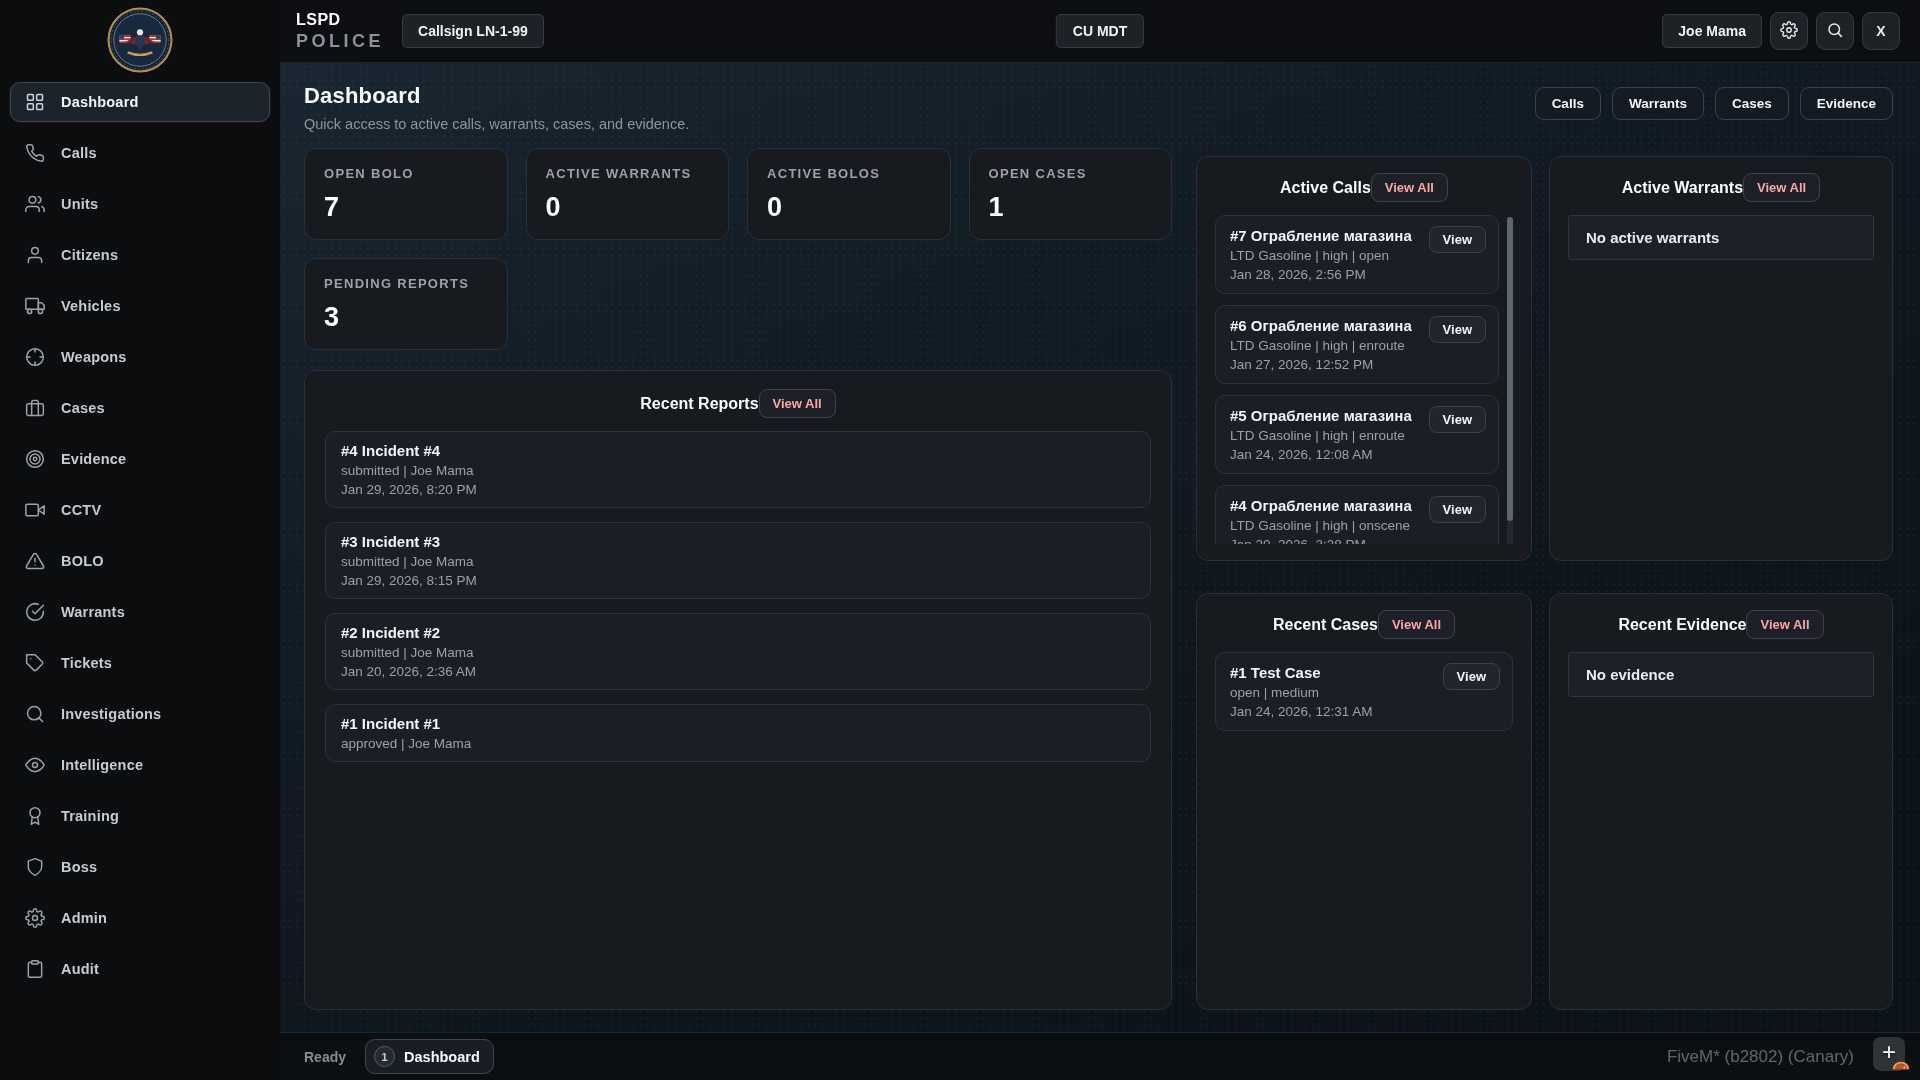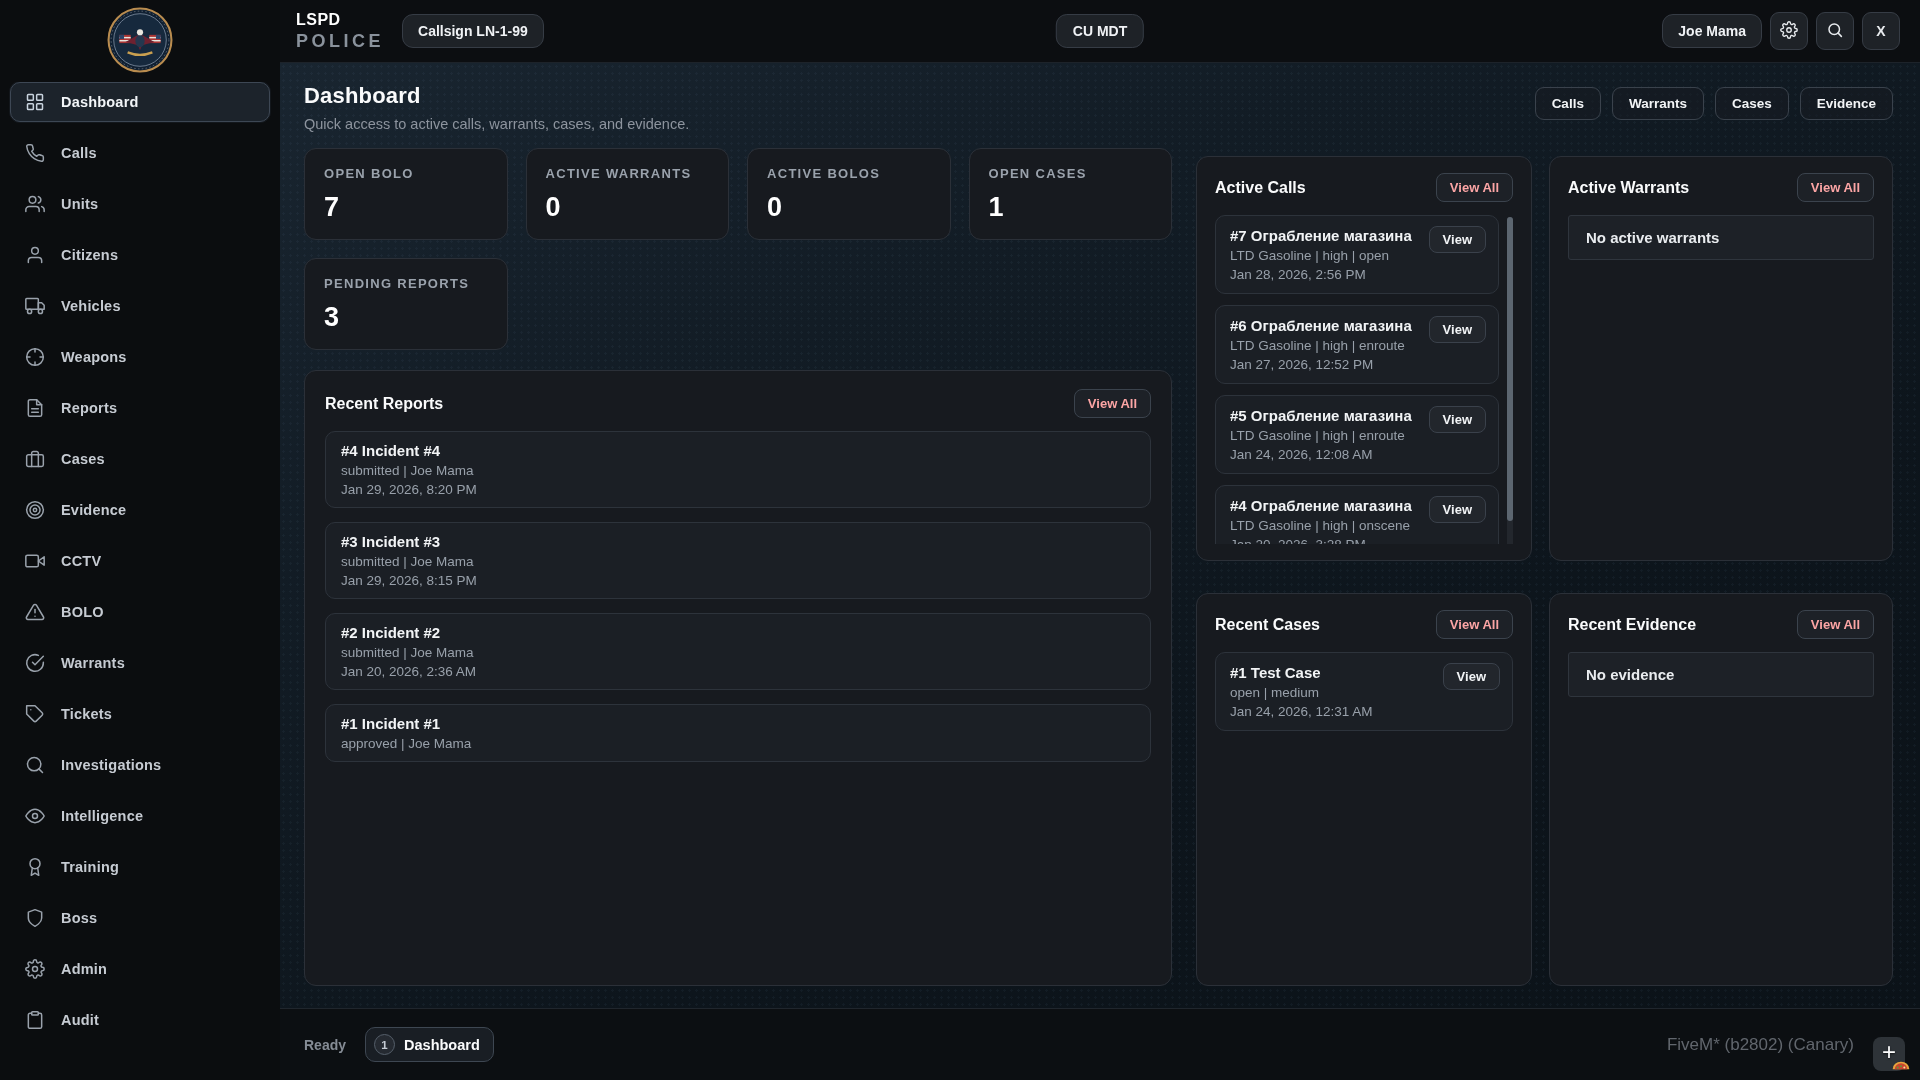--- a/index.html
+++ b/index.html
@@ -21,21 +21,21 @@
   .nav-item.active .nicon { color:#c9d4df; }
 
   
   .main { flex:1; display:flex; flex-direction:column; min-width:0; }
 
   .topbar { height:63px; flex:none; background:#0c0e11; border-bottom:1px solid #1d232a;
     display:flex; align-items:center; padding:0 20px 0 16px; position:relative; }
   .brand { margin-right:18px; }
   .brand-org { font-size:16px; font-weight:700; letter-spacing:.5px; color:#fff; }
   .brand-sub { font-size:18px; font-weight:600; letter-spacing:3.5px; color:#8a929c; margin-top:2px; }
-  .pill { background:#1e2227; border:1px solid #363c45; border-radius:11px; color:#f0f2f5;
+  .pill { background:#1e2227; border:1px solid #363c45; border-radius:5px; color:#f0f2f5;
     font-size:14px; font-weight:700; padding:8px 15px; font-family:inherit; cursor:pointer; }
   .center-badge { position:absolute; left:50%; transform:translateX(-50%); cursor:default; padding:8px 16px; }
   .topbar-right { margin-left:auto; display:flex; align-items:center; gap:8px; }
   .iconbtn { width:38px; height:38px; background:#1e2227; border:1px solid #363c45; border-radius:9px;
     color:#e8ebee; display:flex; align-items:center; justify-content:center; font-size:14px; font-weight:700;
     font-family:inherit; cursor:pointer; }
   .iconbtn svg { width:18px; height:18px; }
 
   
   .content { flex:1; position:relative; overflow:hidden; padding:20px 27px 23px 24px;
@@ -58,21 +58,21 @@
   .col-side { margin-top:8px; gap:32px; }
 
   .card { background:#171a1f; border:1px solid #2b3038; border-radius:12px; }
 
   .stats { display:grid; grid-template-columns:repeat(4,1fr); gap:18px 18px; }
   .stat { height:92px; padding:17px 19px; }
   .stat-label { font-size:13px; font-weight:600; letter-spacing:1.3px; color:#9aa2ac; }
   .stat-value { font-size:27px; font-weight:700; color:#fff; margin-top:11px; }
 
   .panel { padding:16px 18px; display:flex; flex-direction:column; min-height:0; }
-  .panel-head { display:flex; align-items:center; justify-content:space-between; margin-bottom:13px; flex:none; }
+  .panel-head { display:flex; align-items:center; justify-content:center; margin-bottom:13px; flex:none; }
   .panel-title { font-size:16px; font-weight:700; color:#fafbfc; }
   .viewall { background:#1d2127; border:1px solid #3b434d; border-radius:8px; color:#fca5a5;
     font-size:13px; font-weight:700; padding:6px 13px; font-family:inherit; cursor:pointer; }
 
   .reports-panel { margin-top:20px; flex:1; padding:18px 20px; }
   .items { display:flex; flex-direction:column; gap:14px; }
   .item { background:#1b1f25; border:1px solid #2d333b; border-radius:10px; padding:10px 15px; cursor:pointer; }
   .item-title { font-size:15px; font-weight:700; color:#f2f4f6; }
   .item-meta { font-size:13.5px; color:#98a0aa; margin-top:4px; }
   .item-date { font-size:13.5px; color:#98a0aa; margin-top:4px; }
@@ -86,21 +86,21 @@
   .viewbtn { position:absolute; top:10px; right:12px; background:#22262c; border:1px solid #3a414b;
     border-radius:8px; color:#f2f4f6; font-size:13px; font-weight:700; padding:5px 13px;
     font-family:inherit; cursor:pointer; }
   .scrollbar { position:absolute; top:2px; right:0; width:6px; height:345px; background:#23272d; border-radius:3px; }
   .scroll-thumb { position:absolute; top:0; left:0; width:6px; height:88%; background:#5c6670; border-radius:3px; cursor:grab; }
 
   .empty-box { background:#1d2127; border:1px solid #2f353d; border-radius:3px; padding:13px 17px;
     font-size:15px; font-weight:600; color:#e9ecef; }
 
   
-  .statusbar { height:72px; flex:none; background:#0c0f12; border-top:1px solid #20262d;
+  .statusbar { height:48px; flex:none; background:#0c0f12; border-top:1px solid #20262d;
     display:flex; align-items:center; padding:0 24px; position:relative; }
   .ready { font-size:14px; font-weight:600; color:#858c95; }
   .tab-pill { margin-left:19px; display:flex; align-items:center; gap:9px; background:#191e24;
     border:1px solid #3e4752; border-radius:10px; padding:6px 13px 6px 8px; cursor:pointer; }
   .tab-num { width:21px; height:21px; border-radius:50%; background:#252a31; border:1px solid #555f6a;
     color:#c3cad2; font-size:11.5px; font-weight:700; display:flex; align-items:center; justify-content:center; }
   .tab-label { font-size:14.5px; font-weight:700; color:#fafbfc; }
   .watermark { position:absolute; right:66px; top:50%; transform:translateY(-50%);
     font-size:17px; color:#61666d; }
   .cursor-box { position:absolute; right:15px; bottom:9px; width:32px; height:34px; background:#2e3338;
@@ -197,31 +197,20 @@
               <circle cx="12" cy="12" r="10"></circle>
               <line x1="22" y1="12" x2="18" y2="12"></line>
               <line x1="6" y1="12" x2="2" y2="12"></line>
               <line x1="12" y1="6" x2="12" y2="2"></line>
               <line x1="12" y1="22" x2="12" y2="18"></line>
             </svg>
           </span>
         <span class="nlabel">Weapons</span>
       </div>
 
-      <div class="nav-item">
-        <span class="nicon">
-            <svg viewBox="0 0 24 24" fill="none" stroke="currentColor" stroke-width="1.8" stroke-linecap="round" stroke-linejoin="round">
-              <path d="M14 2H6a2 2 0 0 0-2 2v16a2 2 0 0 0 2 2h12a2 2 0 0 0 2-2V8z"></path>
-              <polyline points="14 2 14 8 20 8"></polyline>
-              <line x1="16" y1="13" x2="8" y2="13"></line>
-              <line x1="16" y1="17" x2="8" y2="17"></line>
-            </svg>
-          </span>
-        <span class="nlabel">Reports</span>
-      </div>
 
       <div class="nav-item">
         <span class="nicon">
             <svg viewBox="0 0 24 24" fill="none" stroke="currentColor" stroke-width="1.8" stroke-linecap="round" stroke-linejoin="round">
               <rect x="2" y="7" width="20" height="14" rx="2"></rect>
               <path d="M16 21V5a2 2 0 0 0-2-2h-4a2 2 0 0 0-2 2v16"></path>
             </svg>
           </span>
         <span class="nlabel">Cases</span>
       </div>

